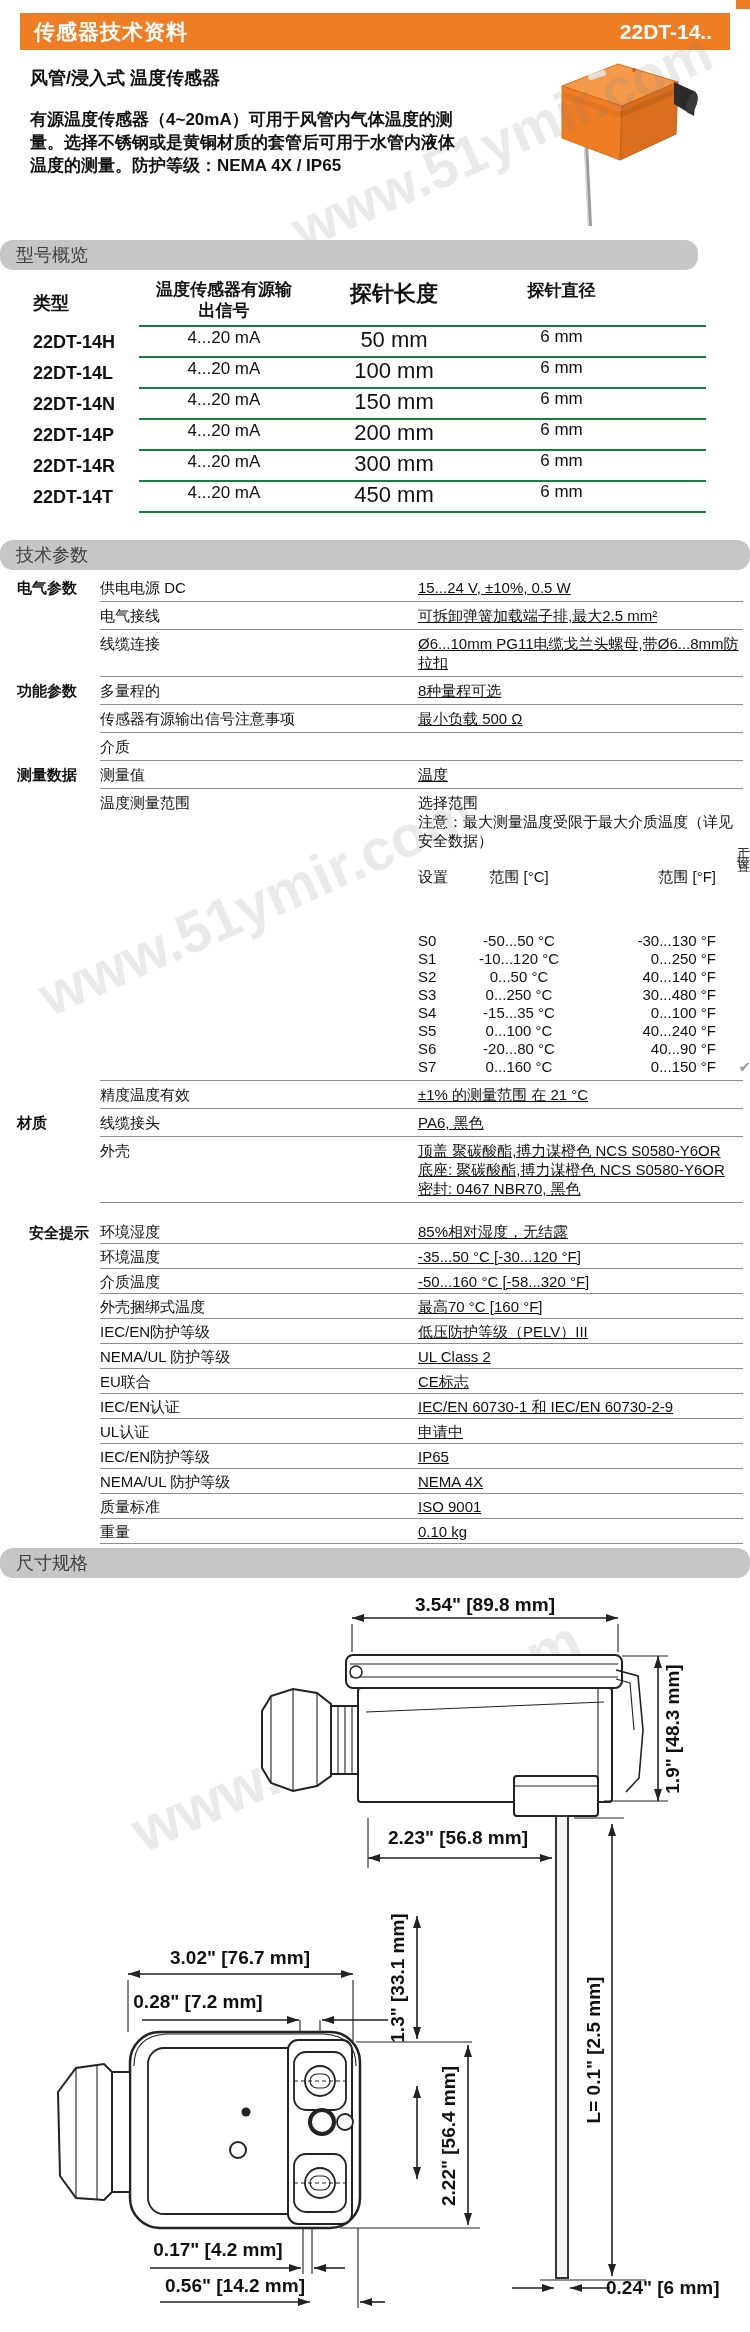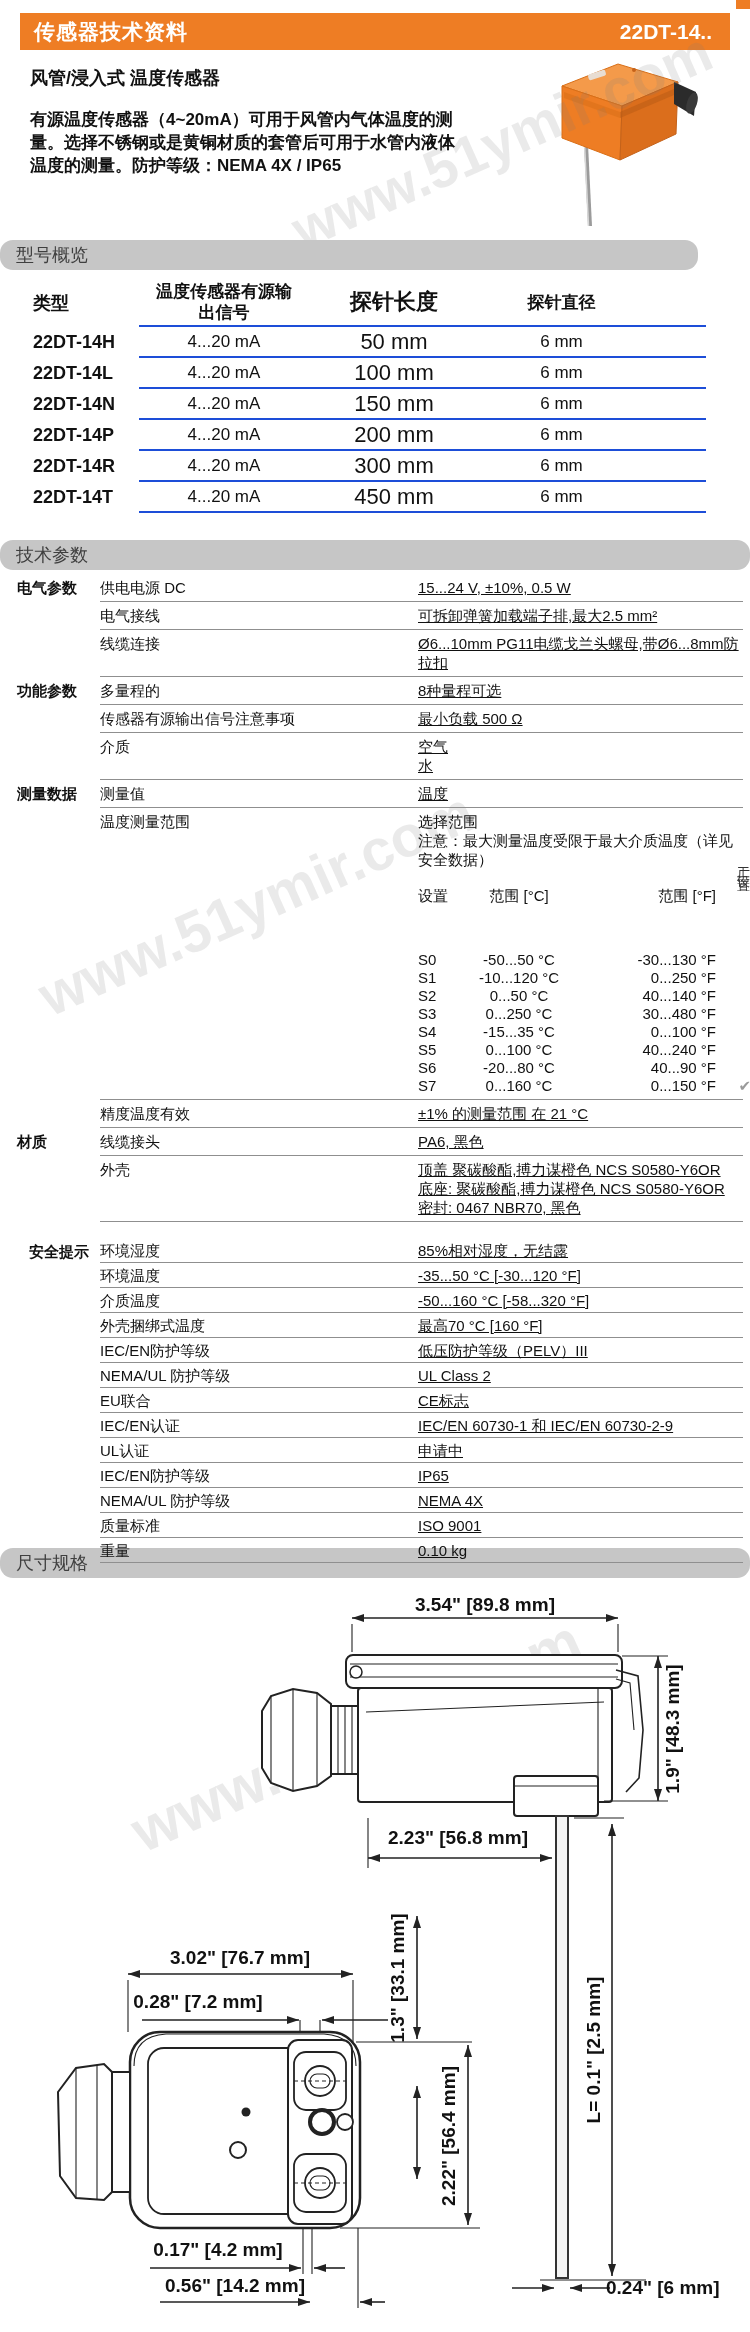--- a/index.html
+++ b/index.html
@@ -31,21 +31,21 @@
   .sec-models{top:240px;width:698px;}
   .sec-tech{top:540px;width:750px;}
   .sec-dims{top:1548px;width:750px;}
 
   
   .model-table{position:absolute;left:0;top:279px;width:706px;}
   .m-row{display:flex;height:31px;}
   .m-row.m-head{height:48px;}
   .m-type{width:139px;padding-left:33px;box-sizing:border-box;font-weight:bold;font-size:18px;
           display:flex;align-items:center;}
-  .m-rest{flex:1;display:flex;align-items:center;border-bottom:2px solid #1d4ed8;}
+  .m-rest{flex:1;display:flex;align-items:flex-start;border-bottom:2px solid #15803d;}
   .m-head .m-rest{font-weight:bold;}
   .m-sig{width:170px;text-align:center;font-size:17px;white-space:pre-line;line-height:21px;}
   .m-len{width:170px;text-align:center;font-size:22px;}
   .m-dia{width:165px;text-align:center;font-size:17px;}
 
   
   .tech-table{position:absolute;left:0;top:574px;width:743px;font-size:15px;line-height:19px;}
   .t-group-block:last-child{margin-top:16px;padding-left:12px;}
   .t-row{display:flex;}
   .t-group{width:100px;padding-left:17px;box-sizing:border-box;font-weight:bold;padding-top:4px;}
@@ -210,22 +210,20 @@
          <div class="t-group"></div>
          <div class="t-rest">
            <div class="t-label">传感器有源输出信号注意事项</div>
            <div class="t-val">最小负载 500 Ω</div>
          </div>
        </div>
           <div class="t-row">
          <div class="t-group"></div>
          <div class="t-rest">
            <div class="t-label">介质</div>
-           <div class="t-val">空气
-水</div>
          </div>
        </div>
         </div>
         <div class="t-group-block">
           <div class="t-row">
          <div class="t-group">测量数据</div>
          <div class="t-rest">
            <div class="t-label">测量值</div>
            <div class="t-val">温度</div>
          </div>

